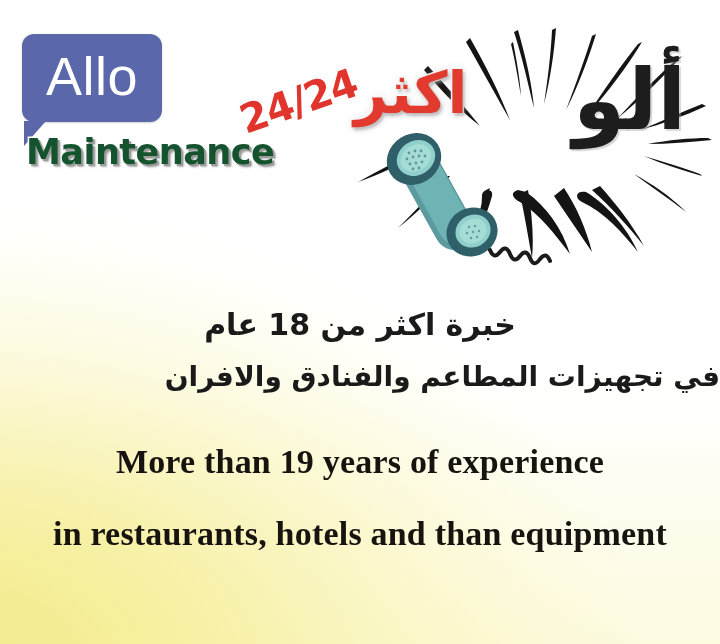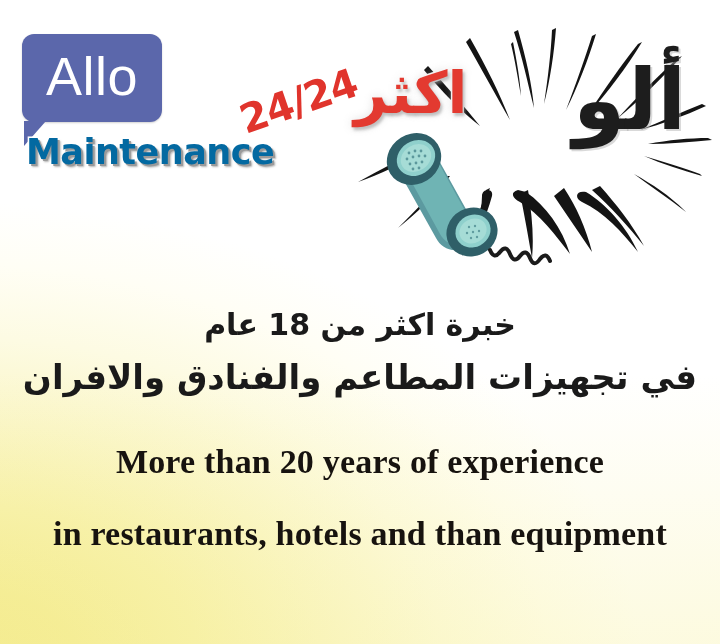--- a/index.html
+++ b/index.html
@@ -82,21 +82,21 @@
   }
 
   
   .maintenance {
     position: absolute;
     left: 26px; top: 132px;
     font-family: "DejaVu Sans", sans-serif;
     font-size: 35px;
     font-weight: 700;
     font-style: normal;
-    color: #0369a1;
+    color: #14532d;
     letter-spacing: -0.5px;
     -webkit-text-stroke: 3px #ffffff;
     paint-order: stroke fill;
     text-shadow:
       2px 2px 0 #9a9a9a,
       3px 3px 2px rgba(120,120,120,0.55);
   }
 
   
   .badge-2424 {
@@ -165,21 +165,21 @@
   }
   .ar-line {
     text-align: center;
     direction: rtl;
     font-family: "DejaVu Sans", "Liberation Sans", sans-serif;
     font-weight: 700;
     color: #1a1a1a;
     letter-spacing: 0px;
   }
   .ar-line-1 { font-size: 30px; line-height: 50px; }
-  .ar-line-2 { font-size: 34px; line-height: 54px; }
+  .ar-line-2 { font-size: 28px; line-height: 54px; text-align: right; }
 
   .en-line {
     text-align: center;
     font-family: "Liberation Serif", "DejaVu Serif", serif;
     font-weight: 700;
     color: #17130f;
     letter-spacing: 0.2px;
   }
   .en-line-1 { font-size: 34px; line-height: 72px; margin-top: 22px; }
   .en-line-2 { font-size: 34px; line-height: 72px; }
@@ -280,17 +280,17 @@
           <path d="M122 124 q4 10 10 2 q6 -8 10 2 q4 10 10 2 q6 -8 10 2 q4 10 10 1 q6 -8 10 2" fill="none" stroke="#1b1b1b" stroke-width="4" stroke-linecap="round"></path>
         </g>
       </svg>
 
     </div>
   </div>
 
   <div class="copy">
     <div class="ar-line ar-line-1">خبرة اكثر من 18 عام</div>
     <div class="ar-line ar-line-2">في تجهيزات المطاعم والفنادق والافران</div>
-    <div class="en-line en-line-1">More than 20 years of experience</div>
+    <div class="en-line en-line-1">More than 19 years of experience</div>
     <div class="en-line en-line-2">in restaurants, hotels and than equipment</div>
   </div>
 
 </div>
 
 </body></html>

